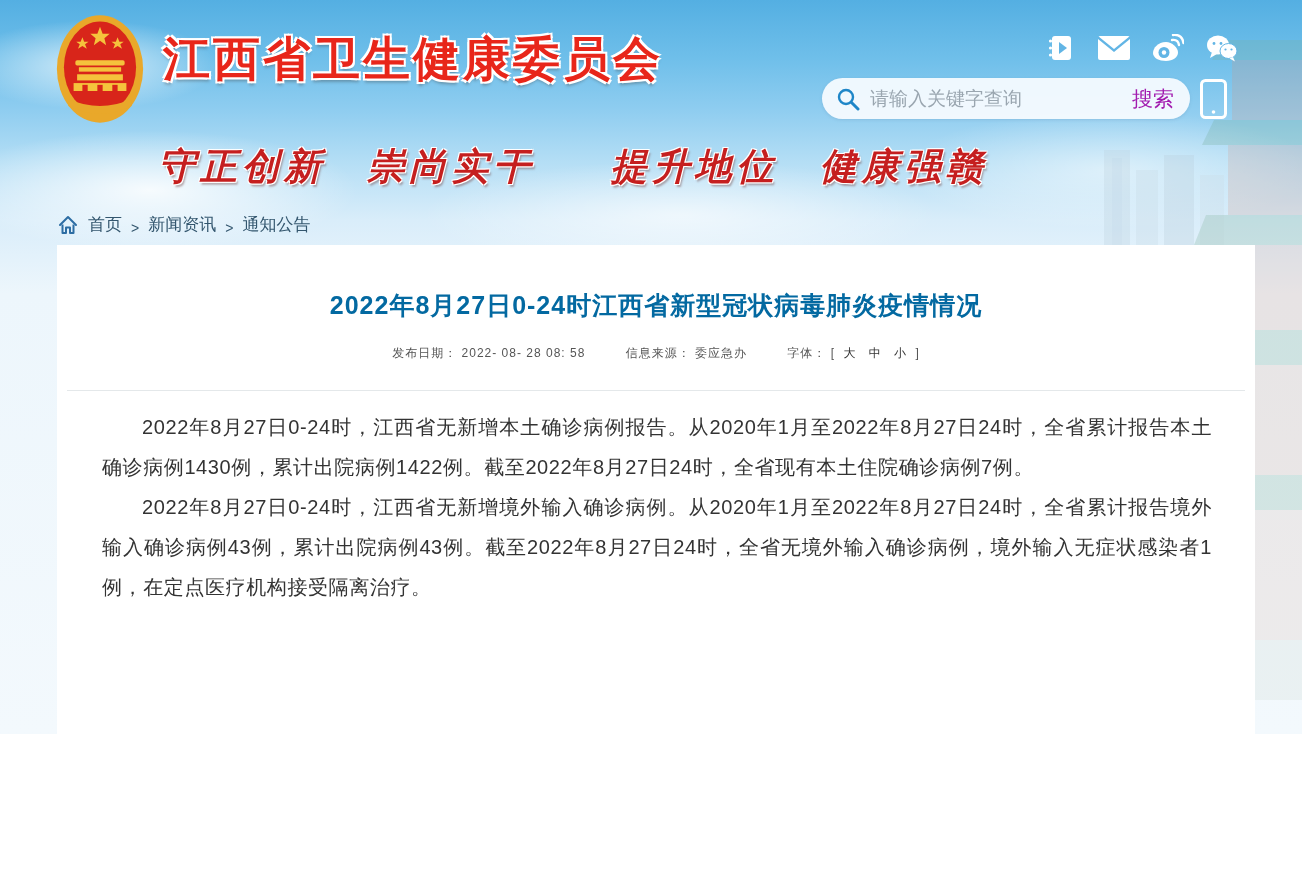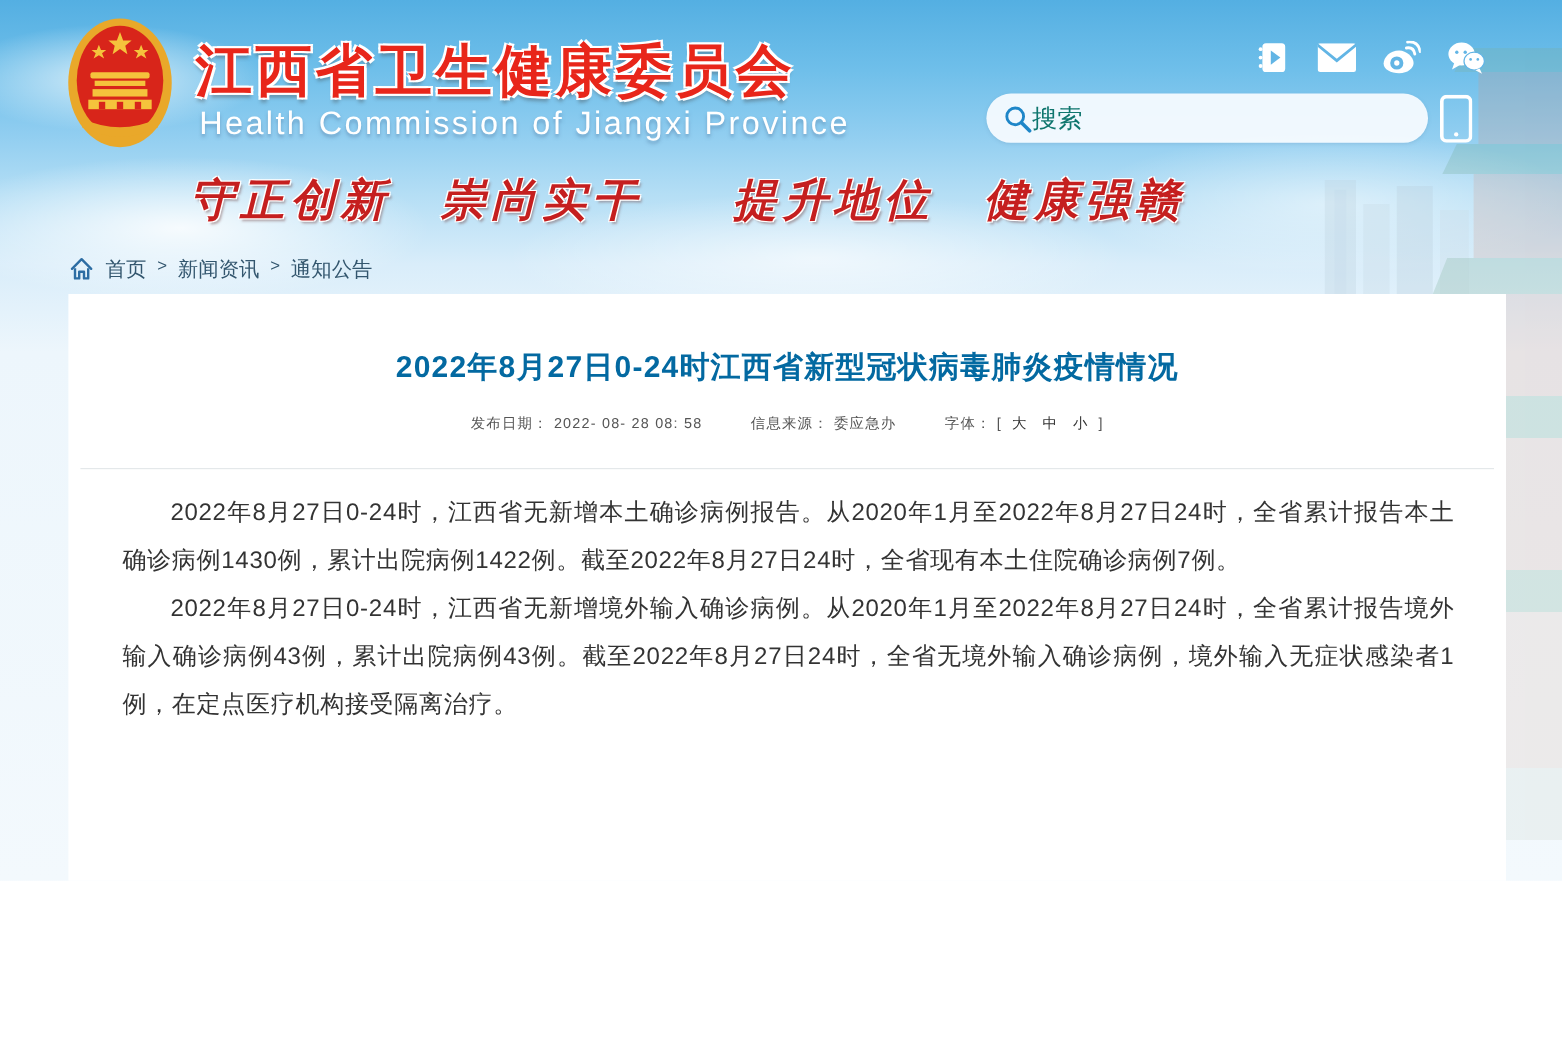--- a/index.html
+++ b/index.html
@@ -46,25 +46,25 @@
   .search-bar {
     position:absolute; left:822px; top:78px; width:368px; height:41px; border-radius:21px;
     background:rgba(248,252,255,.92); display:flex; align-items:center; padding:0 16px 0 14px;
     box-shadow:0 1px 3px rgba(90,140,180,.25);
   }
   .search-bar input {
     flex:1; border:none; outline:none; background:transparent; font-size:19px; color:#444;
     font-family:"Liberation Sans","DejaVu Sans",sans-serif; margin-left:10px;
   }
   .search-bar input::placeholder { color:#9aa6b0; }
-  .search-btn { font-size:21px; color:#0f766e; cursor:pointer; white-space:nowrap; }
+  .search-btn { font-size:21px; color:#a21caf; cursor:pointer; white-space:nowrap; }
   .mobile-icon { position:absolute; left:1200px; top:79px; cursor:pointer; }
 
   
-  .breadcrumb { position:absolute; left:57px; top:213px; display:flex; align-items:flex-start; font-size:17px; color:#33566e; }
+  .breadcrumb { position:absolute; left:57px; top:213px; display:flex; align-items:flex-end; font-size:17px; color:#33566e; }
   .breadcrumb .home { margin-right:9px; cursor:pointer; display:flex; align-items:center; }
   .breadcrumb .bc-item { cursor:pointer; }
   .breadcrumb .sep { margin:0 9px; color:#33566e; font-size:14px; }
 
   
   .card {
     position:absolute; left:57px; top:245px; width:1198px; height:626px; background:#ffffff;
   }
   .article-title {
     position:absolute; left:0; top:44px; width:100%; text-align:center;
@@ -137,21 +137,20 @@
     <rect x="26" y="60" width="48" height="5" fill="#f5c33c"></rect>
     <rect x="24" y="68" width="52" height="7" fill="#f5c33c"></rect>
     <rect x="20" y="78" width="60" height="9" fill="#f5c33c"></rect>
     <rect x="30" y="80" width="6" height="7" fill="#d8251a"></rect>
     <rect x="47" y="80" width="6" height="7" fill="#d8251a"></rect>
     <rect x="64" y="80" width="6" height="7" fill="#d8251a"></rect>
     <path d="M14 96 Q50 112 86 96 L86 104 Q50 122 14 104 Z" fill="#e9a82a"></path>
   </svg>
 
   <div class="site-title">江西省卫生健康委员会</div>
-  <div class="site-subtitle">Health Commission of Jiangxi Province</div>
 
   <div class="slogan">
     <span>守正创新</span>
     <span class="gap">崇尚实干</span>
     <span>提升地位</span>
     <span>健康强赣</span>
   </div>
 
   <div class="top-icons">
     <span class="ticon">
@@ -190,20 +189,21 @@
         <circle cx="25.5" cy="15.5" r="1.1" fill="#62b5e5"></circle>
       </svg>
     </span>
   </div>
 
   <div class="search-bar">
     <svg width="24" height="24" viewBox="0 0 24 24">
       <circle cx="10" cy="10" r="7" fill="none" stroke="#1e86c8" stroke-width="2.4"></circle>
       <line x1="15.5" y1="15.5" x2="22" y2="22" stroke="#1e86c8" stroke-width="3" stroke-linecap="round"></line>
     </svg>
+    <input type="text" value="" placeholder="请输入关键字查询" style="">
     <span class="search-btn">搜索</span>
   </div>
 
   <span class="mobile-icon">
     <svg width="27" height="40" viewBox="0 0 27 40">
       <rect x="1.5" y="1.5" width="24" height="37" rx="4" fill="none" stroke="#ffffff" stroke-width="3"></rect>
       <circle cx="13.5" cy="33" r="1.8" fill="#ffffff"></circle>
     </svg>
   </span>
 

